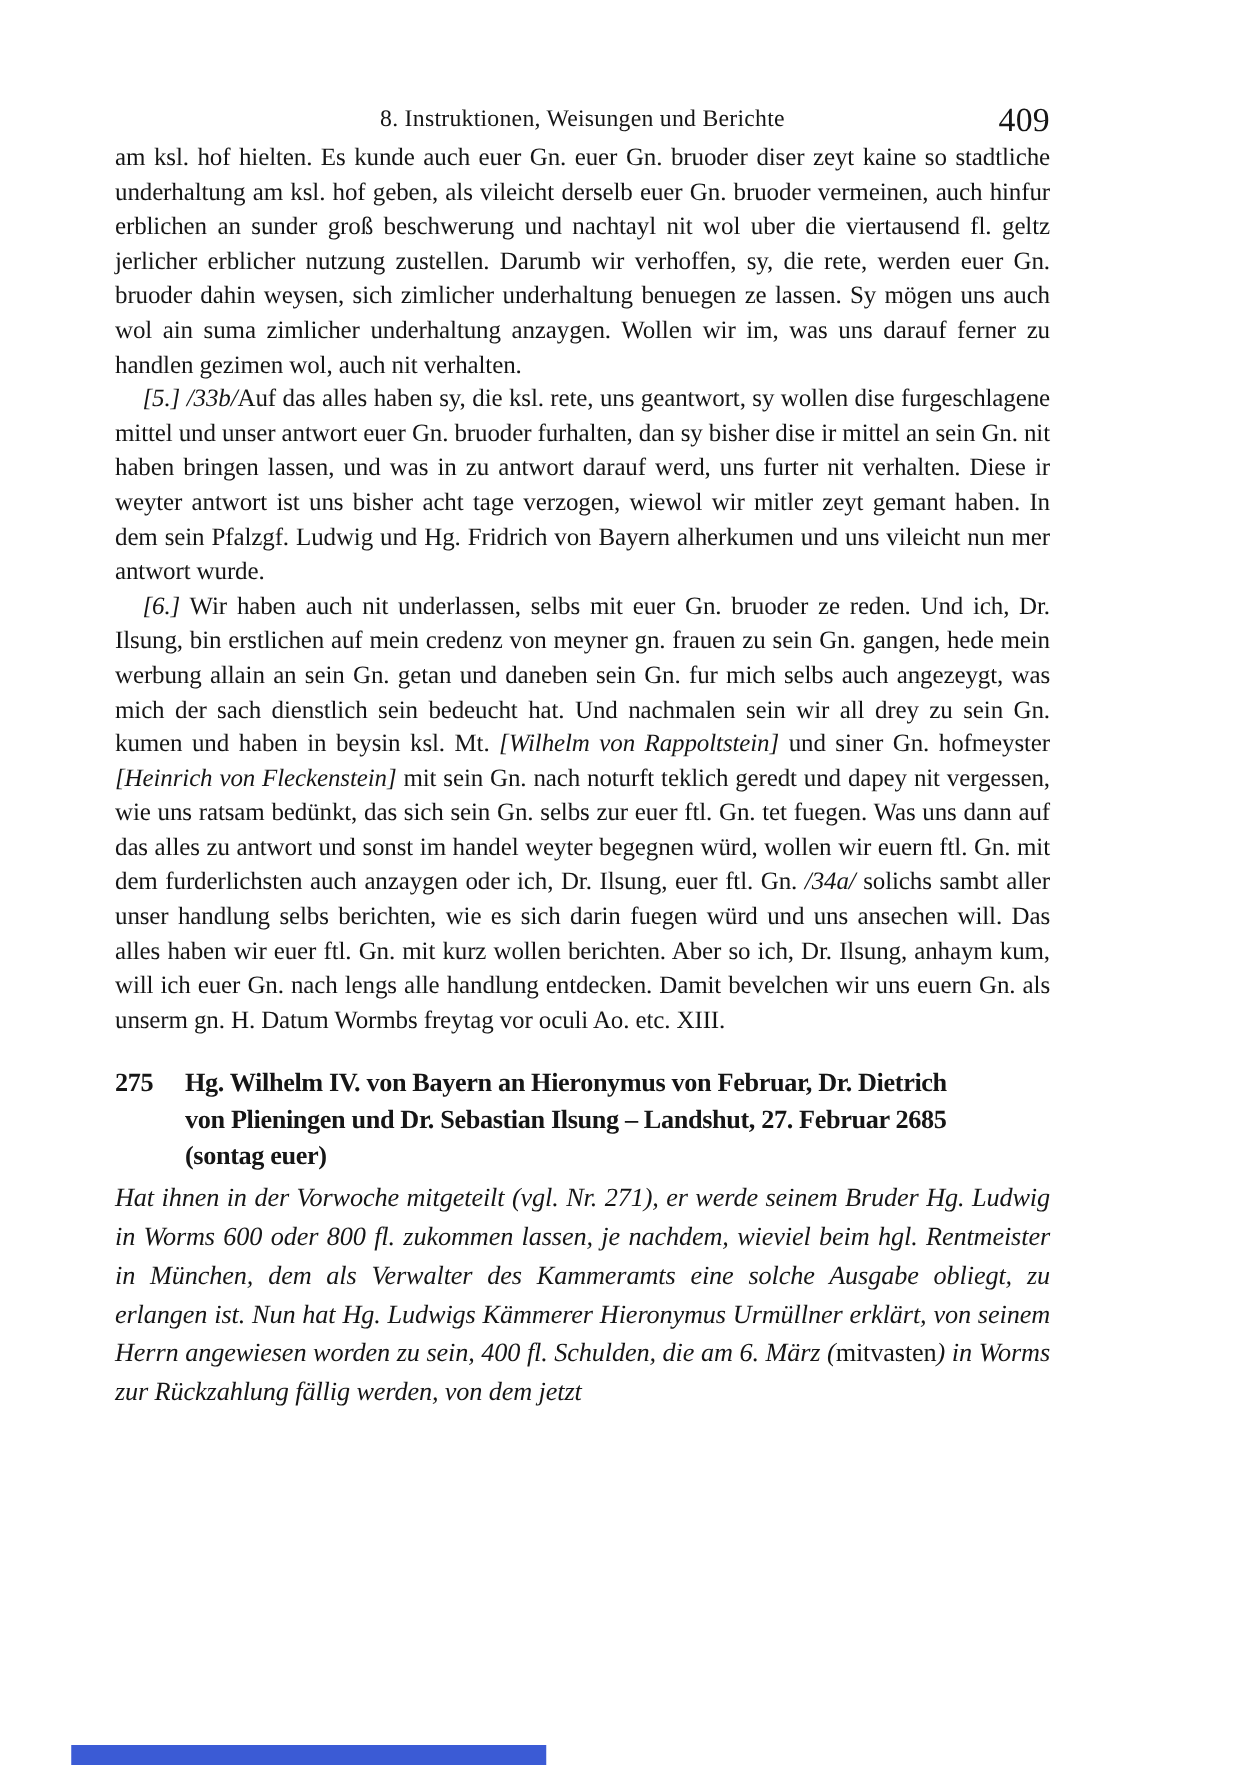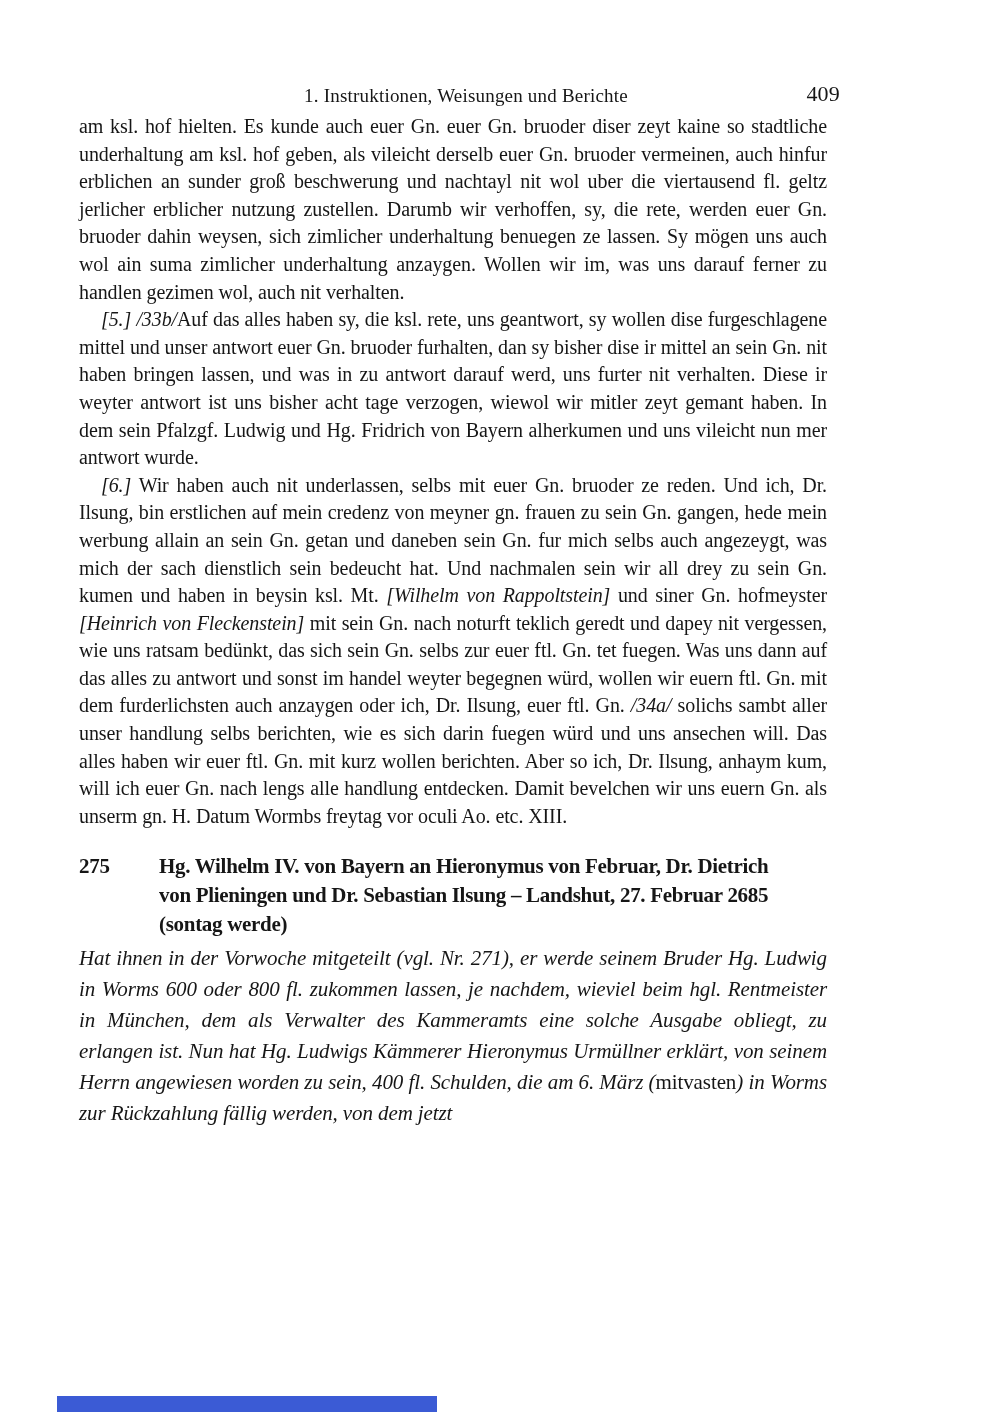--- a/index.html
+++ b/index.html
@@ -16,45 +16,44 @@
     position: absolute;
     top: 85px; left: 92px;
     width: 748px;
     text-align: center;
     font-size: 19px;
     letter-spacing: 0.2px;
   }
   .page-num {
     position: absolute;
     right: 0; top: -4px;
-    font-size: 22px;
+    font-size: 27px;
   }
   .text-block {
     position: absolute;
-    top: 113px; left: 79px;
+    top: 113px; left: 92px;
     width: 748px;
     font-size: 20px;
     line-height: 27.6px;
     text-align: justify;
     hyphens: none;
     letter-spacing: -0.1px;
   }
   p { margin: 0; padding: 0; }
   .indent { text-indent: 22px; }
   .it { font-style: italic; }
   .rm { font-style: normal; }
   .entry { margin-top: 22px; }
   .entry-head {
     display: flex;
     font-weight: bold;
     font-size: 21px;
     line-height: 29px;
     letter-spacing: -0.3px;
     text-align: left;
-    gap: 24px;
   }
   .entry-num { width: 56px; flex: none; }
   .entry-title div { white-space: nowrap; }
   .entry-source {
     margin: 16px 0 0 56px;
     font-style: italic;
     font-size: 20px;
     line-height: 24px;
     text-align: left;
   }
@@ -70,39 +69,39 @@
     left: 57px; top: 1396px;
     width: 380px; height: 16px;
   }
 </style>
 </head>
 <body>
 
 <div class="page">
 
   <header class="running-head">
-    <span>1. Instruktionen, Weisungen und Berichte</span>
+    <span>8. Instruktionen, Weisungen und Berichte</span>
     <span class="page-num">409</span>
   </header>
 
   <main class="text-block">
 
     <p class="body-par"><span class="rm">am ksl. hof hielten. Es kunde auch euer Gn. euer Gn. bruoder diser zeyt kaine so stadtliche underhaltung am ksl. hof geben, als vileicht derselb euer Gn. bruoder vermeinen, auch hinfur erblichen an sunder groß beschwerung und nachtayl nit wol uber die viertausend fl. geltz jerlicher erblicher nutzung zustellen. Darumb wir verhoffen, sy, die rete, werden euer Gn. bruoder dahin weysen, sich zimlicher underhaltung benuegen ze lassen. Sy mögen uns auch wol ain suma zimlicher underhaltung anzaygen. Wollen wir im, was uns darauf ferner zu handlen gezimen wol, auch nit verhalten.</span></p>
 
     <p class="body-par indent"><span class="it">[5.] /33b/</span><span class="rm">Auf das alles haben sy, die ksl. rete, uns geantwort, sy wollen dise furgeschlagene mittel und unser antwort euer Gn. bruoder furhalten, dan sy bisher dise ir mittel an sein Gn. nit haben bringen lassen, und was in zu antwort darauf werd, uns furter nit verhalten. Diese ir weyter antwort ist uns bisher acht tage verzogen, wiewol wir mitler zeyt gemant haben. In dem sein Pfalzgf. Ludwig und Hg. Fridrich von Bayern alherkumen und uns vileicht nun mer antwort wurde.</span></p>
 
     <p class="body-par indent"><span class="it">[6.]</span><span class="rm"> Wir haben auch nit underlassen, selbs mit euer Gn. bruoder ze reden. Und ich, Dr. Ilsung, bin erstlichen auf mein credenz von meyner gn. frauen zu sein Gn. gangen, hede mein werbung allain an sein Gn. getan und daneben sein Gn. fur mich selbs auch angezeygt, was mich der sach dienstlich sein bedeucht hat. Und nachmalen sein wir all drey zu sein Gn. kumen und haben in beysin ksl. Mt. </span><span class="it">[Wilhelm von Rappoltstein]</span><span class="rm"> und siner Gn. hofmeyster </span><span class="it">[Heinrich von Fleckenstein]</span><span class="rm"> mit sein Gn. nach noturft teklich geredt und dapey nit vergessen, wie uns ratsam bedünkt, das sich sein Gn. selbs zur euer ftl. Gn. tet fuegen. Was uns dann auf das alles zu antwort und sonst im handel weyter begegnen würd, wollen wir euern ftl. Gn. mit dem furderlichsten auch anzaygen oder ich, Dr. Ilsung, euer ftl. Gn. </span><span class="it">/34a/</span><span class="rm"> solichs sambt aller unser handlung selbs berichten, wie es sich darin fuegen würd und uns ansechen will. Das alles haben wir euer ftl. Gn. mit kurz wollen berichten. Aber so ich, Dr. Ilsung, anhaym kum, will ich euer Gn. nach lengs alle handlung entdecken. Damit bevelchen wir uns euern Gn. als unserm gn. H. Datum Wormbs freytag vor oculi Ao. etc. XIII.</span></p>
 
     <section class="entry">
       <div class="entry-head">
         <span class="entry-num">275</span>
         <div class="entry-title">
             <div>Hg. Wilhelm IV. von Bayern an Hieronymus von Februar, Dr. Dietrich</div>
             <div>von Plieningen und Dr. Sebastian Ilsung – Landshut, 27. Februar 2685</div>
-            <div>(sontag werde)</div>
+            <div>(sontag euer)</div>
           </div>
       </div>
 
 
       <p class="entry-summary"><span class="it">Hat ihnen in der Vorwoche mitgeteilt (vgl. Nr. 271), er werde seinem Bruder Hg. Ludwig in Worms 600 oder 800 fl. zukommen lassen, je nachdem, wieviel beim hgl. Rentmeister in München, dem als Verwalter des Kammeramts eine solche Ausgabe obliegt, zu erlangen ist. Nun hat Hg. Ludwigs Kämmerer Hieronymus Urmüllner erklärt, von seinem Herrn angewiesen worden zu sein, 400 fl. Schulden, die am 6. März (</span><span class="rm">mitvasten</span><span class="it">) in Worms zur Rückzahlung fällig werden, von dem jetzt</span></p>
     </section>
 
   </main>
 
   <div class="highlight-bar" style="background: rgb(59, 91, 213);"></div>

